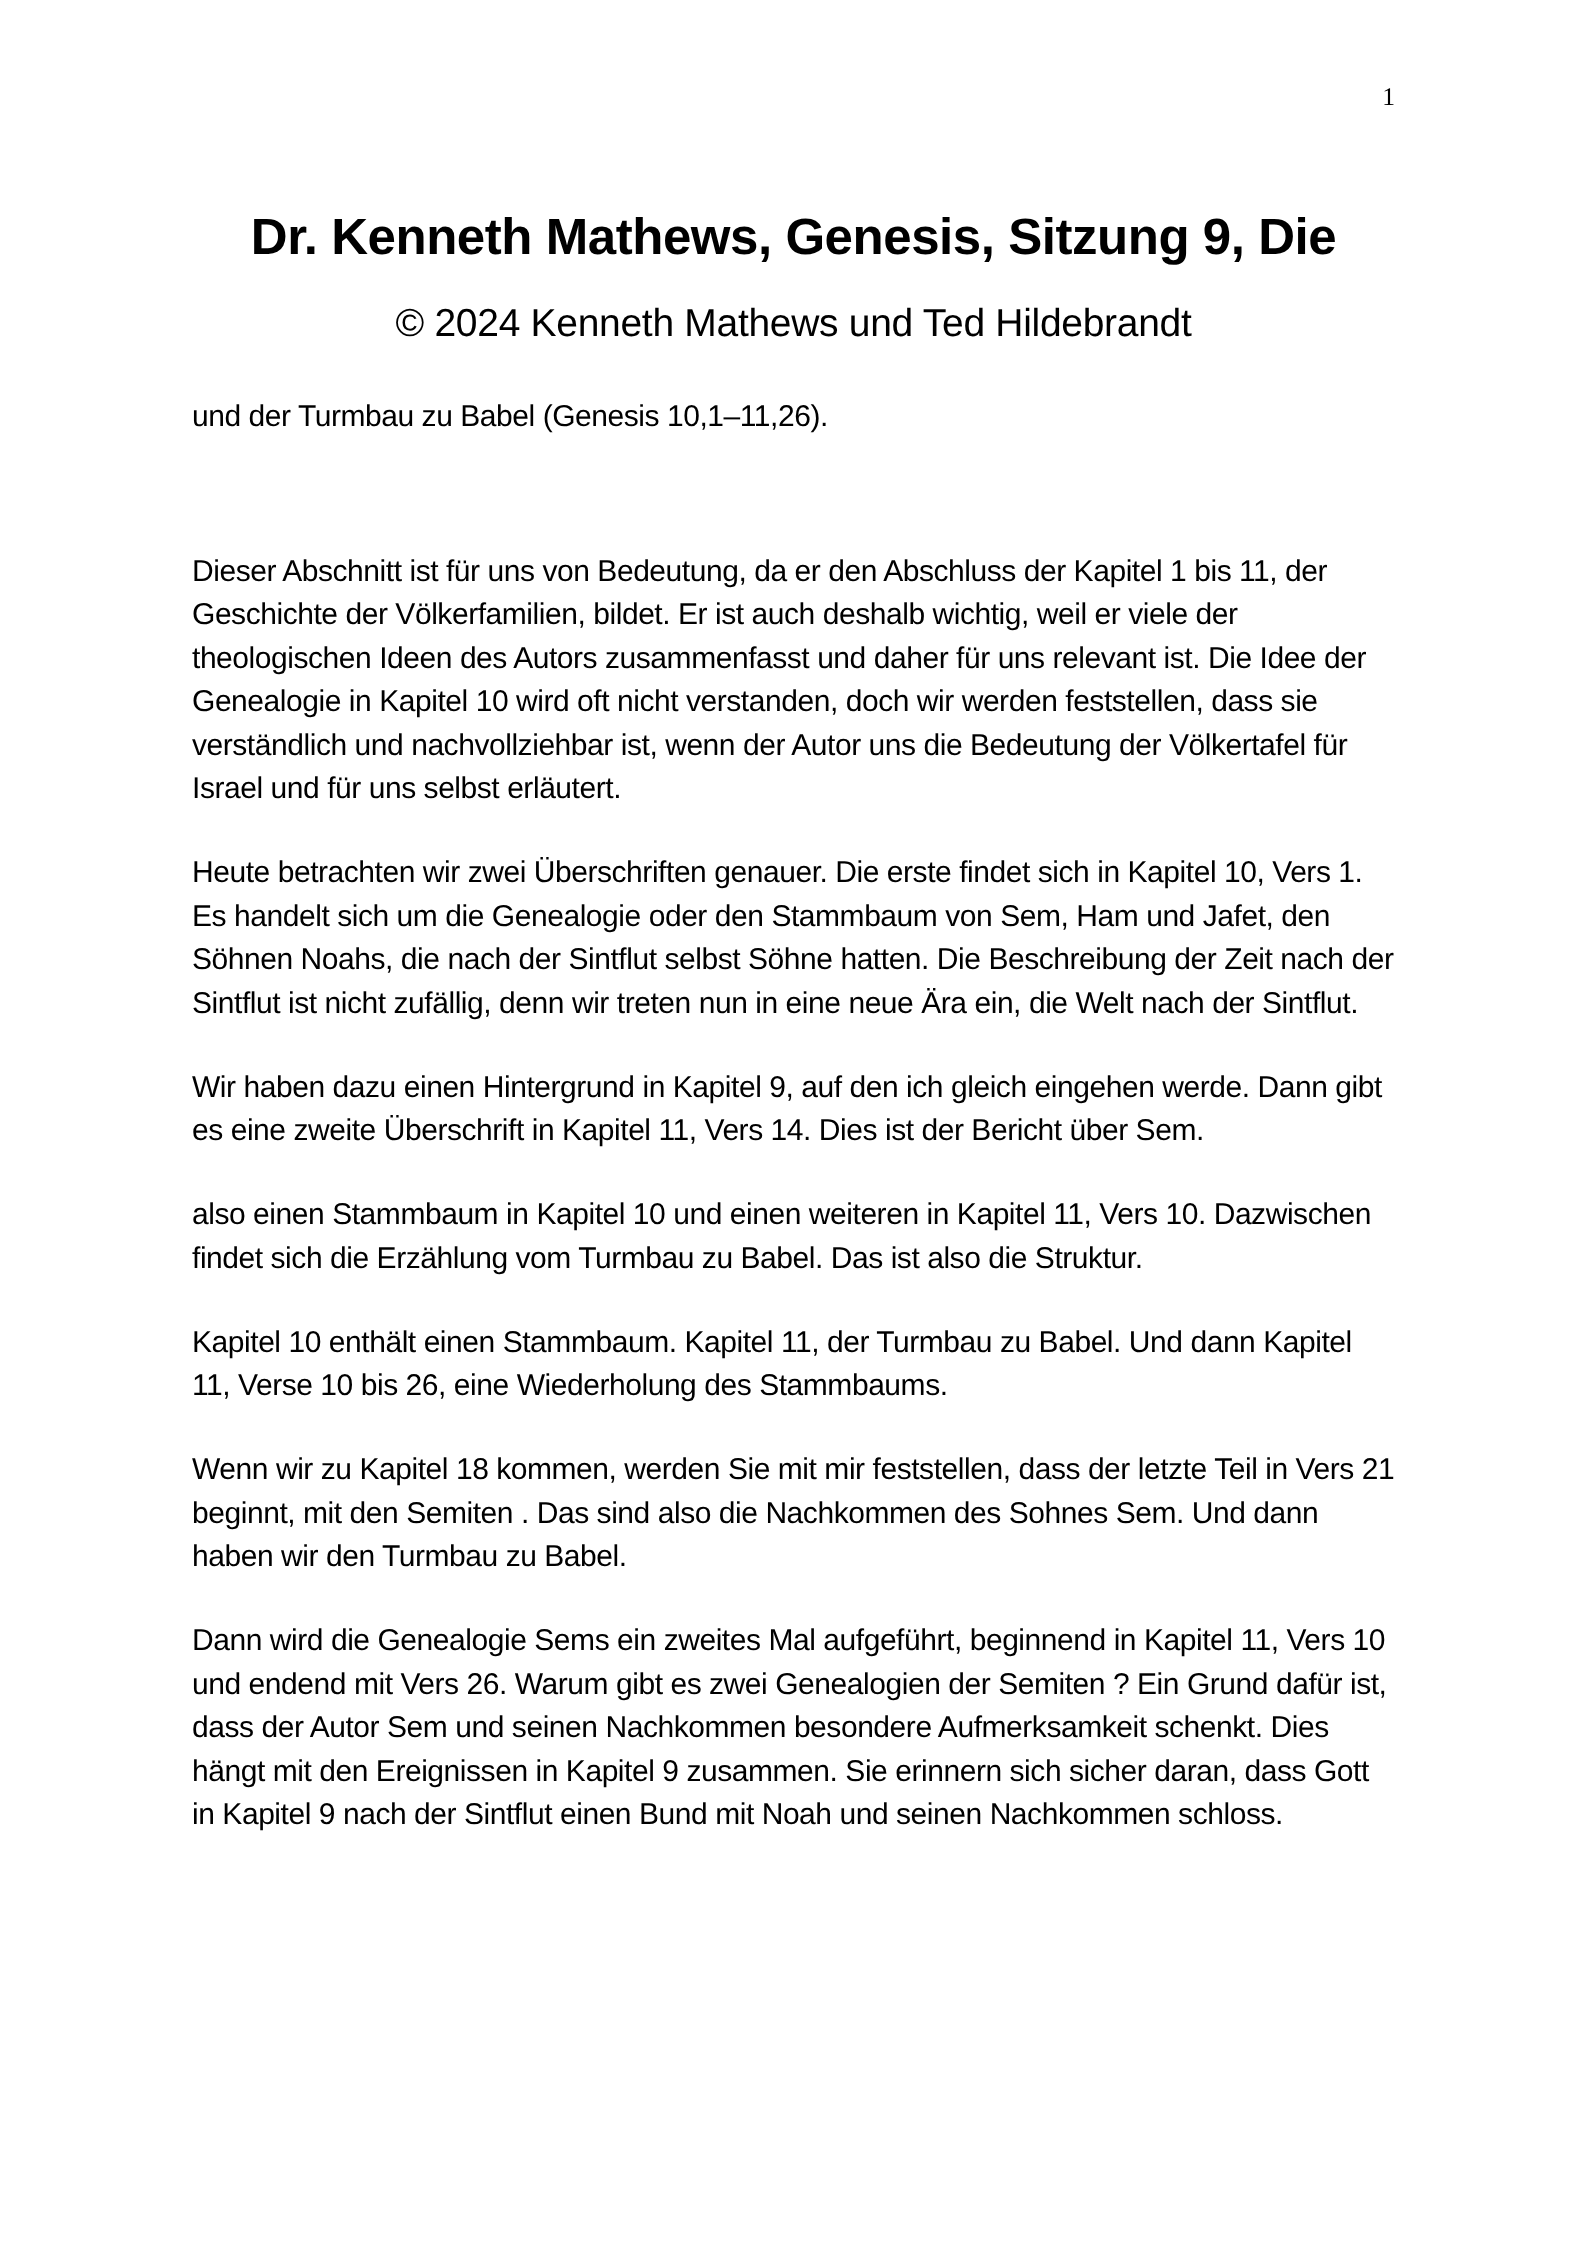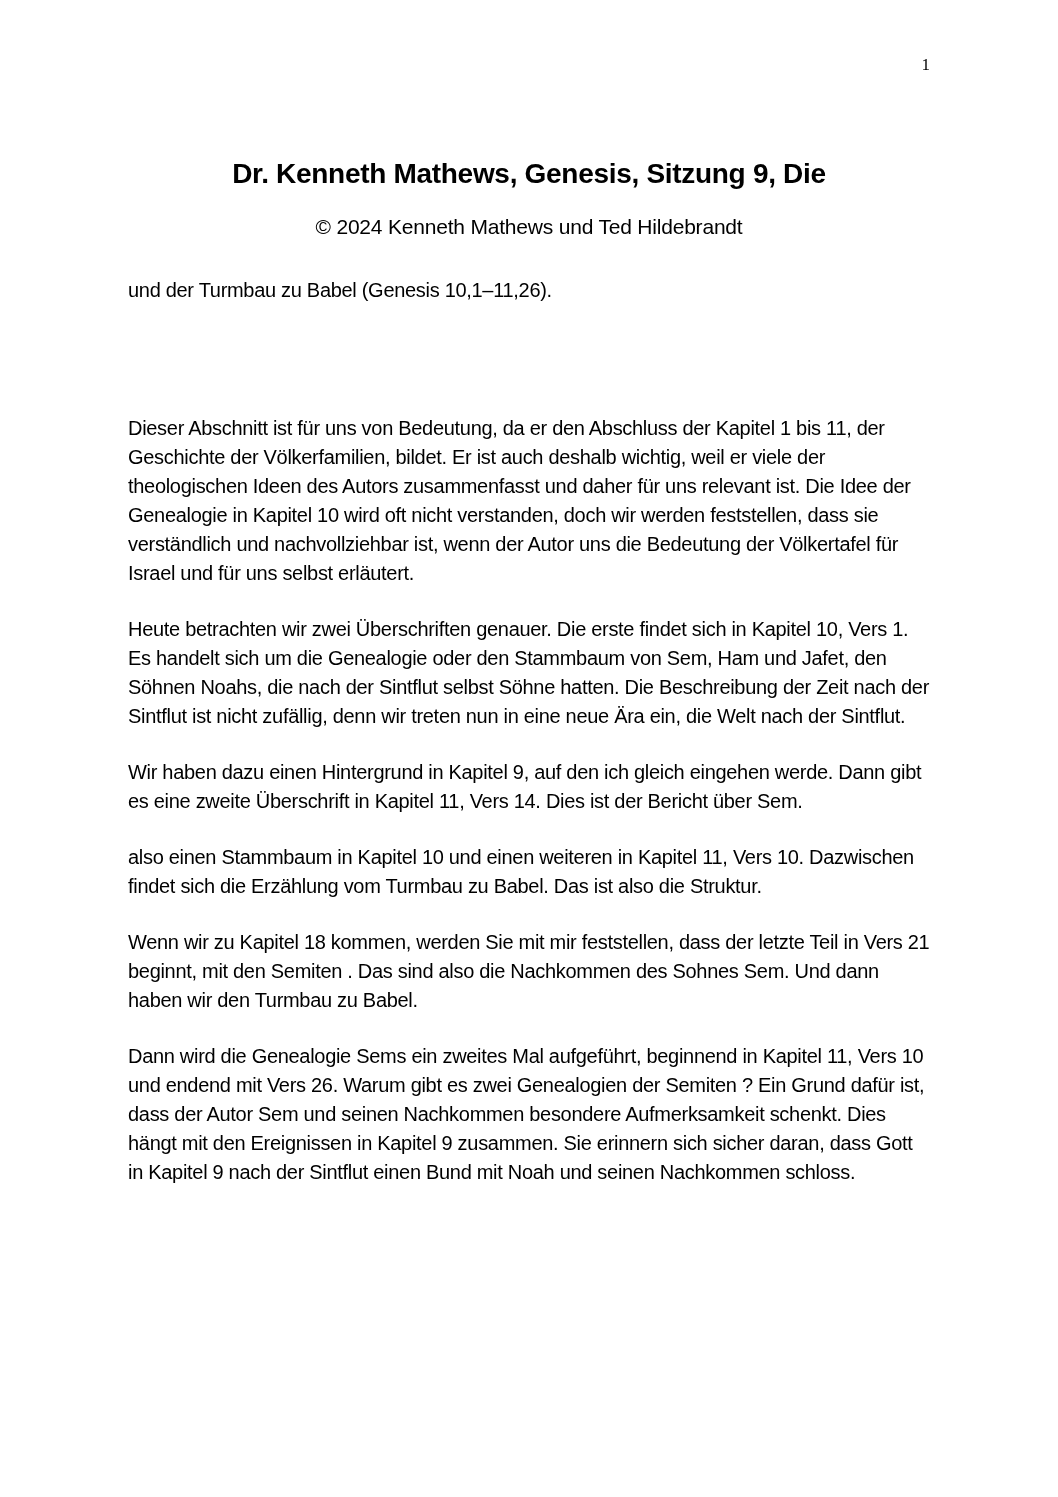--- a/index.html
+++ b/index.html
@@ -18,50 +18,50 @@
     padding: 55px 128px 0 128px;
     overflow: hidden;
   }
   .page-number {
     text-align: right;
     font-family: "Liberation Serif", serif;
     font-size: 17px;
     line-height: 20px;
   }
   .doc-title {
-    margin-top: 78px;
+    margin-top: 62px;
     text-align: center;
     font-weight: bold;
-    font-size: 28px;
+    font-size: 34px;
     line-height: 42px;
     letter-spacing: -0.3px;
   }
   .doc-title .title-line {
     display: block;
     white-space: nowrap;
   }
   .copyright {
     text-align: center;
-    font-size: 21px;
+    font-size: 26px;
     line-height: 26px;
     margin-top: 4px;
     letter-spacing: -0.2px;
   }
   .body-text {
     margin-top: 36px;
   }
   .body-text p {
     font-size: 20px;
     line-height: 29px;
     letter-spacing: -0.3px;
     margin: 0 0 27px 0;
     text-align: left;
   }
   .body-text p.intro {
-    margin-bottom: 109px;
+    margin-bottom: 74px;
   }
 </style>
 </head>
 <body>
 
 <div class="page">
 
   <div class="page-number">1</div>
 
   <h1 class="doc-title">
@@ -69,17 +69,18 @@
   </h1>
 
   <div class="copyright">© 2024 Kenneth Mathews und Ted Hildebrandt</div>
 
   <div class="body-text">
     <p class="intro">und der Turmbau zu Babel (Genesis 10,1–11,26).</p>
     <p>Dieser Abschnitt ist für uns von Bedeutung, da er den Abschluss der Kapitel 1 bis 11, der Geschichte der Völkerfamilien, bildet. Er ist auch deshalb wichtig, weil er viele der theologischen Ideen des Autors zusammenfasst und daher für uns relevant ist. Die Idee der Genealogie in Kapitel 10 wird oft nicht verstanden, doch wir werden feststellen, dass sie verständlich und nachvollziehbar ist, wenn der Autor uns die Bedeutung der Völkertafel für Israel und für uns selbst erläutert.</p>
     <p>Heute betrachten wir zwei Überschriften genauer. Die erste findet sich in Kapitel 10, Vers 1. Es handelt sich um die Genealogie oder den Stammbaum von Sem, Ham und Jafet, den Söhnen Noahs, die nach der Sintflut selbst Söhne hatten. Die Beschreibung der Zeit nach der Sintflut ist nicht zufällig, denn wir treten nun in eine neue Ära ein, die Welt nach der Sintflut.</p>
     <p>Wir haben dazu einen Hintergrund in Kapitel 9, auf den ich gleich eingehen werde. Dann gibt es eine zweite Überschrift in Kapitel 11, Vers 14. Dies ist der Bericht über Sem.</p>
     <p>also einen Stammbaum in Kapitel 10 und einen weiteren in Kapitel 11, Vers 10. Dazwischen findet sich die Erzählung vom Turmbau zu Babel. Das ist also die Struktur.</p>
+    <p>Kapitel 10 enthält einen Stammbaum. Kapitel 11, der Turmbau zu Babel. Und dann Kapitel 11, Verse 10 bis 26, eine Wiederholung des Stammbaums.</p>
     <p>Wenn wir zu Kapitel 18 kommen, werden Sie mit mir feststellen, dass der letzte Teil in Vers 21 beginnt, mit den Semiten . Das sind also die Nachkommen des Sohnes Sem. Und dann haben wir den Turmbau zu Babel.</p>
     <p>Dann wird die Genealogie Sems ein zweites Mal aufgeführt, beginnend in Kapitel 11, Vers 10 und endend mit Vers 26. Warum gibt es zwei Genealogien der Semiten ? Ein Grund dafür ist, dass der Autor Sem und seinen Nachkommen besondere Aufmerksamkeit schenkt. Dies hängt mit den Ereignissen in Kapitel 9 zusammen. Sie erinnern sich sicher daran, dass Gott in Kapitel 9 nach der Sintflut einen Bund mit Noah und seinen Nachkommen schloss.</p>
   </div>
 
 </div>
 
 </body></html>

